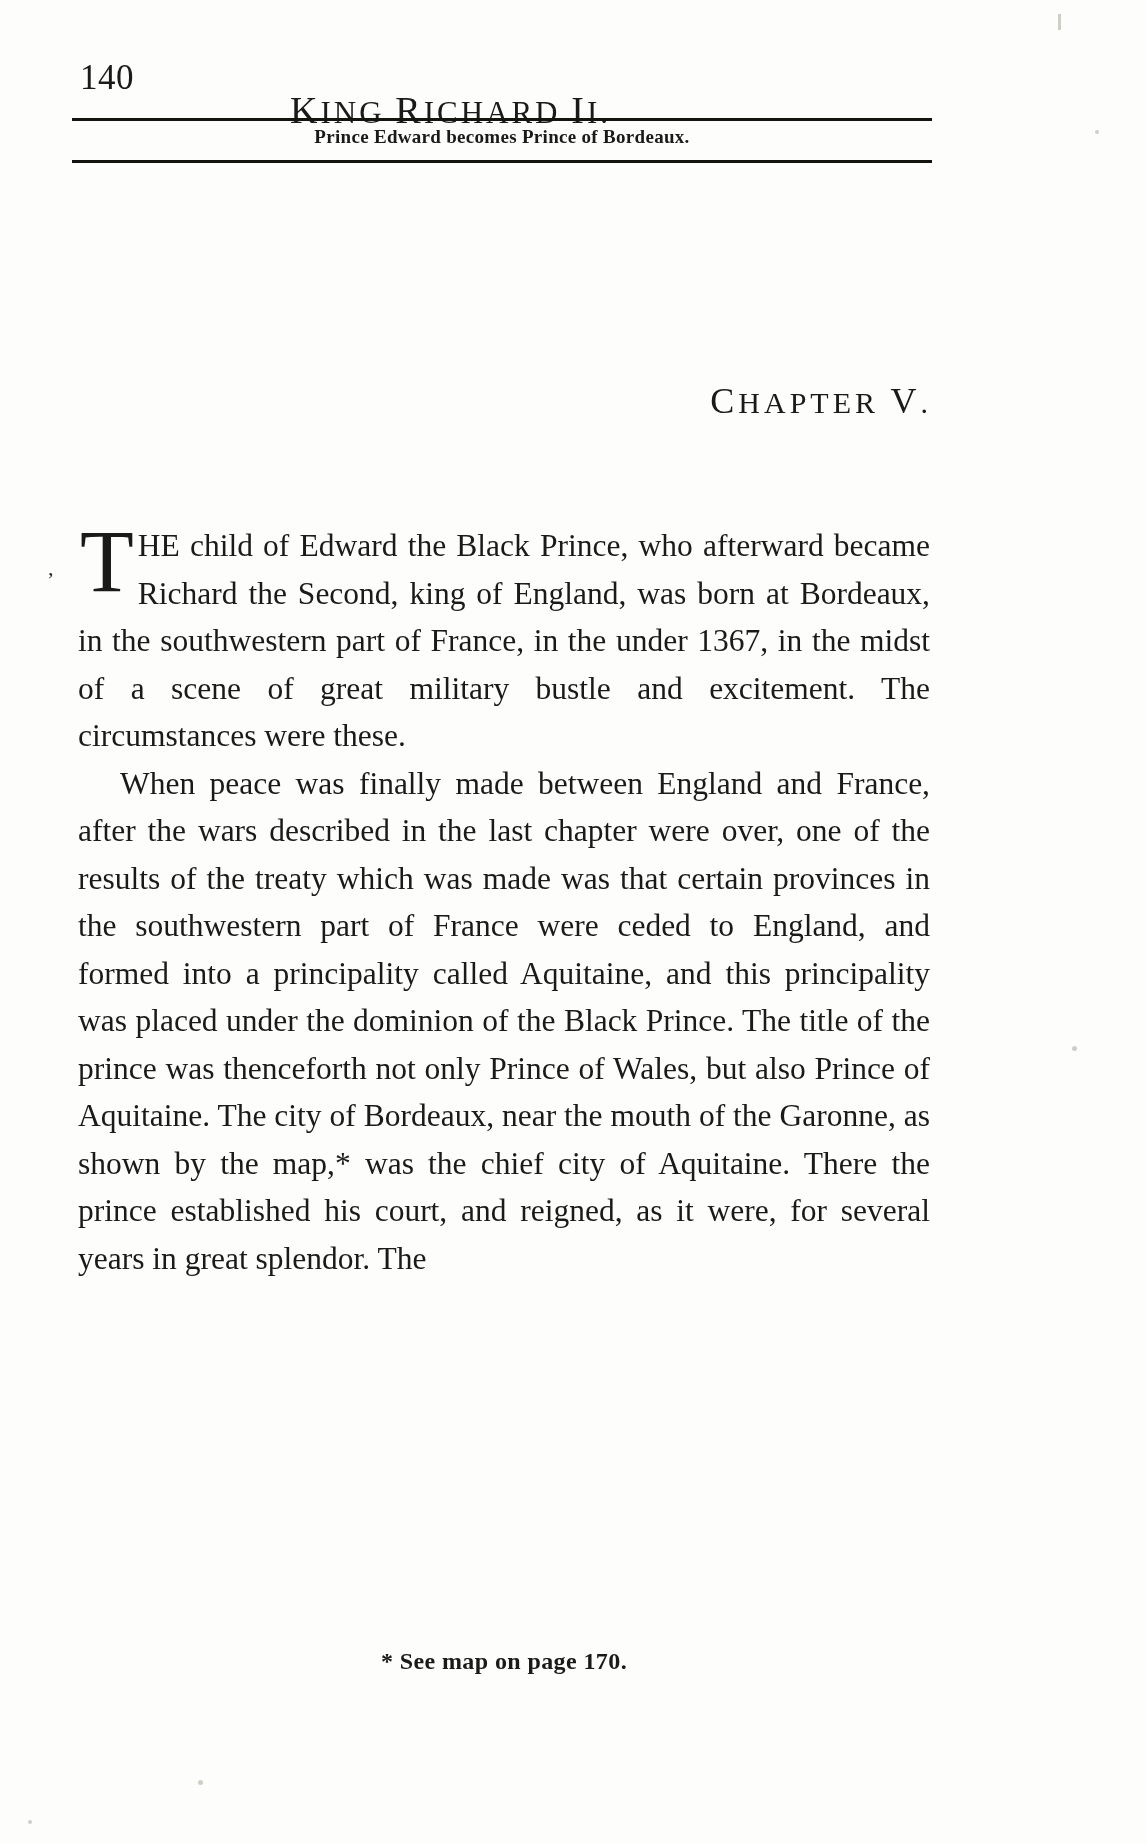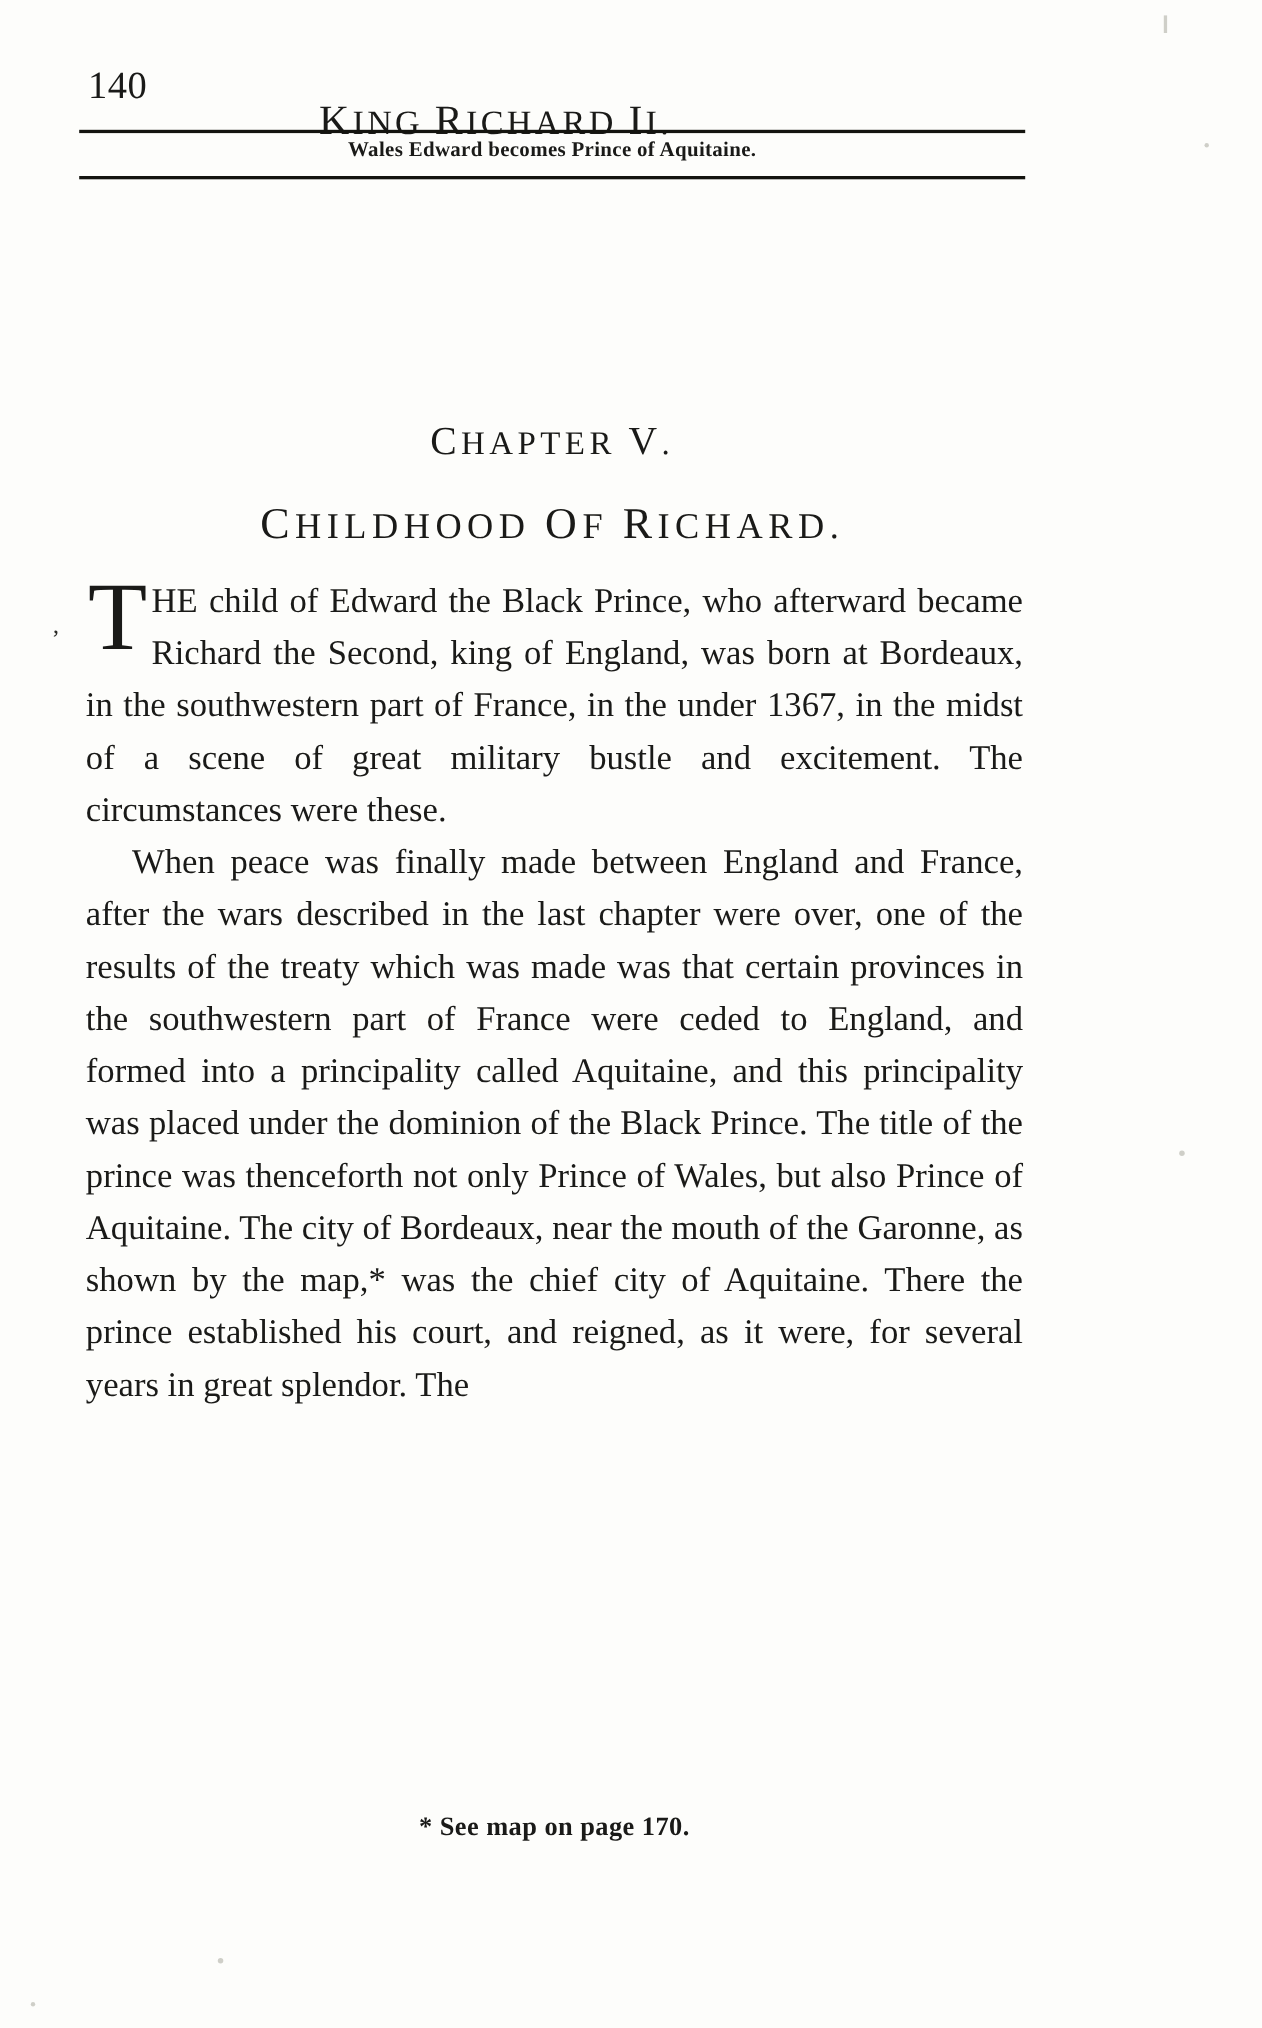--- a/index.html
+++ b/index.html
@@ -80,21 +80,21 @@
     font-weight: bold;
     letter-spacing: 0.3px;
   }
 
   
   .chapter-number {
     position: absolute;
     top: 380px;
     left: 72px;
     width: 860px;
-    text-align: center;
+    text-align: right;
     font-size: 30px;
     letter-spacing: 4px;
     text-transform: uppercase;
   }
   .chapter-number .cap { font-size: 36px; }
 
   .chapter-title {
     position: absolute;
     top: 452px;
     left: 72px;
@@ -167,25 +167,24 @@
 <body>
 
 <div class="page">
 
   <div class="header-row">
     <div class="folio">140</div>
     <div class="running-title"><span class="cap">K</span>ING <span class="cap">R</span>ICHARD <span class="cap">I</span>I.</div>
   </div>
 
   <div class="rule rule-top"></div>
-  <div class="side-note">Wales Edward becomes Prince of Aquitaine.</div>
+  <div class="side-note">Prince Edward becomes Prince of Bordeaux.</div>
   <div class="rule rule-bottom"></div>
 
   <div class="chapter-number"><span class="cap">C</span>HAPTER <span class="cap">V</span>.</div>
-  <div class="chapter-title"><span class="cap">C</span>HILDHOOD <span class="cap">O</span>F <span class="cap">R</span>ICHARD.</div>
 
   <div class="tick">‚</div>
 
   <div class="body-text">
     <p class="para-first">
       <span class="dropcap">T</span><span>HE child of Edward the Black Prince, who afterward became Richard the Second, king of England, was born at Bordeaux, in the southwestern part of France, in the under 1367, in the midst of a scene of great military bustle and excitement.   The circumstances were these.</span>
     </p>
     <p class="para-indent">When peace was finally made between England and France, after the wars described in the last chapter were over, one of the results of the treaty which was made was that certain provinces in the southwestern part of France were ceded to England, and formed into a principality called Aquitaine, and this principality was placed under the dominion of the Black Prince.   The title of the prince was thenceforth not only Prince of Wales, but also Prince of Aquitaine.   The city of Bordeaux, near the mouth of the Garonne, as shown by the map,*  was the chief city of Aquitaine.   There the prince established his court, and reigned, as it were, for several years in great splendor.   The</p>
   </div>
 

